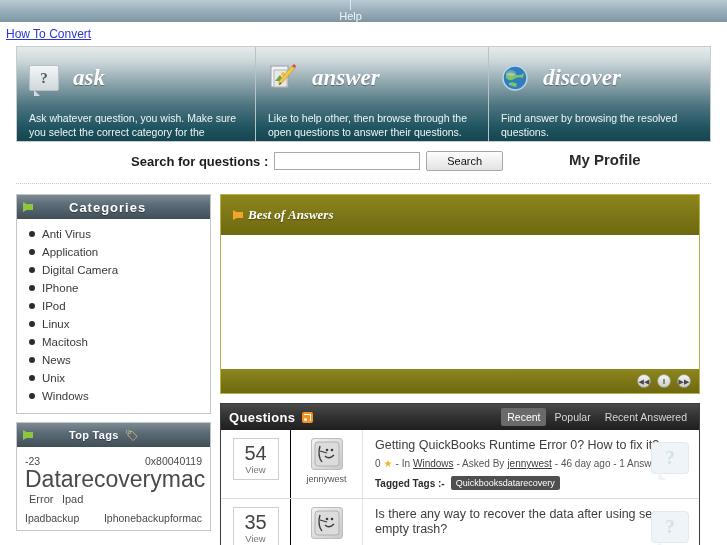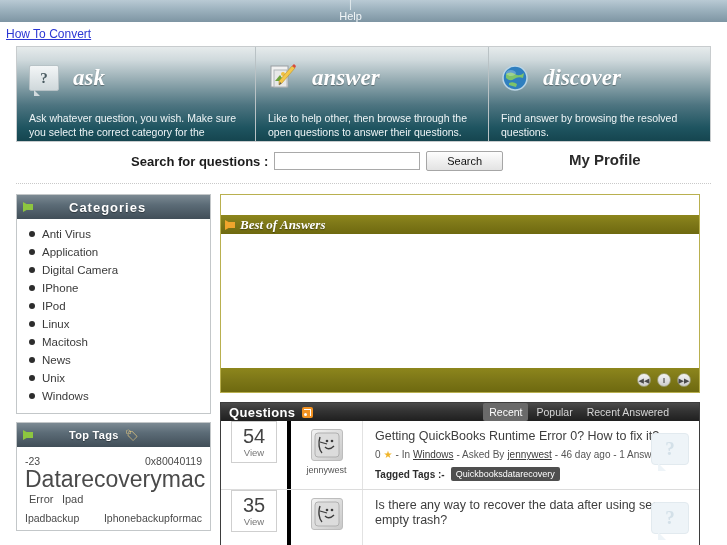--- a/index.html
+++ b/index.html
@@ -178,23 +178,22 @@
   .t10 { font-size: 10.5px; }
   .t11 { font-size: 11px; }
   .t18 { font-size: 23px; }
   .tagline2 { margin-top:2px; }
   .tagline3 { margin-top:3px; display:flex; justify-content:space-between; }
   .tagicon { margin-left:6px; font-size:11px; color:#f0d080; }
 
   
   .bestbox { border:1px solid #b9b04f; }
   .best-head {
-    height: 19px; display:flex; align-items:center; padding-left:4px;
+    height: 40px; display:flex; align-items:center; padding-left:12px;
     background: linear-gradient(to bottom,#8d861c 0%, #7e7818 45%, #6e690f 100%);
-    margin-top: 20px;
   }
   .arrow-orange {
     width:0;height:0; margin-right:6px;
     border-left: 9px solid #f0a52c;
     border-top: 5px solid transparent;
     border-bottom: 5px solid transparent;
     position:relative;
   }
   .arrow-orange:before {
     content:""; position:absolute; left:-5px; top:-3px;
@@ -217,23 +216,23 @@
     width:14px;height:14px;border-radius:50%;
     background: linear-gradient(to bottom,#f4f4f4,#cdcdcd);
     border:1px solid #9b9b6a;
     display:flex;align-items:center;justify-content:center;
     font-size:7px; color:#4a4a4a; line-height:1;
   }
 
   
   .qbox { margin-top: 9px; border:1px solid #3d3d3d; }
   .q-head {
-    height: 18px; display:flex; align-items:center;
+    height: 26px; display:flex; align-items:center;
     background: linear-gradient(to bottom,#4b4b4b 0%, #333333 45%, #1f1f1f 100%);
-    padding: 0 24px 0 8px;
+    padding: 0 6px 0 8px;
   }
   .q-head-title {
     color:#ffffff; font-size:13px; font-weight:bold;
     letter-spacing:.3px;
   }
   .rss {
     width:11px;height:11px;margin-left:7px;
     background:#f29222; border-radius:2px;
     position:relative; display:inline-block;
   }
@@ -256,21 +255,22 @@
   .q-tab.active { background:#6a6a6a; color:#ffffff; }
 
   .qrow {
     display:flex; background:#fff;
     border-bottom:1px solid #dcdcdc;
     position:relative; min-height:64px;
   }
   .qcol-views {
     width: 70px; flex:0 0 70px;
     display:flex; align-items:flex-start; justify-content:center;
-    border-right:4px solid #000000;
+    padding-top: 8px;
+    border-right:1px solid #000000;
   }
   .viewbadge {
     width: 46px; height: 42px;
     border:1px solid #cfcfcf; background:#fff;
     display:flex; flex-direction:column; align-items:center; justify-content:center;
   }
   .viewnum { font-size:20px; color:#444; line-height:20px; }
   .viewlbl { font-size:9.5px; color:#777; margin-top:1px; }
 
   .qcol-user {

